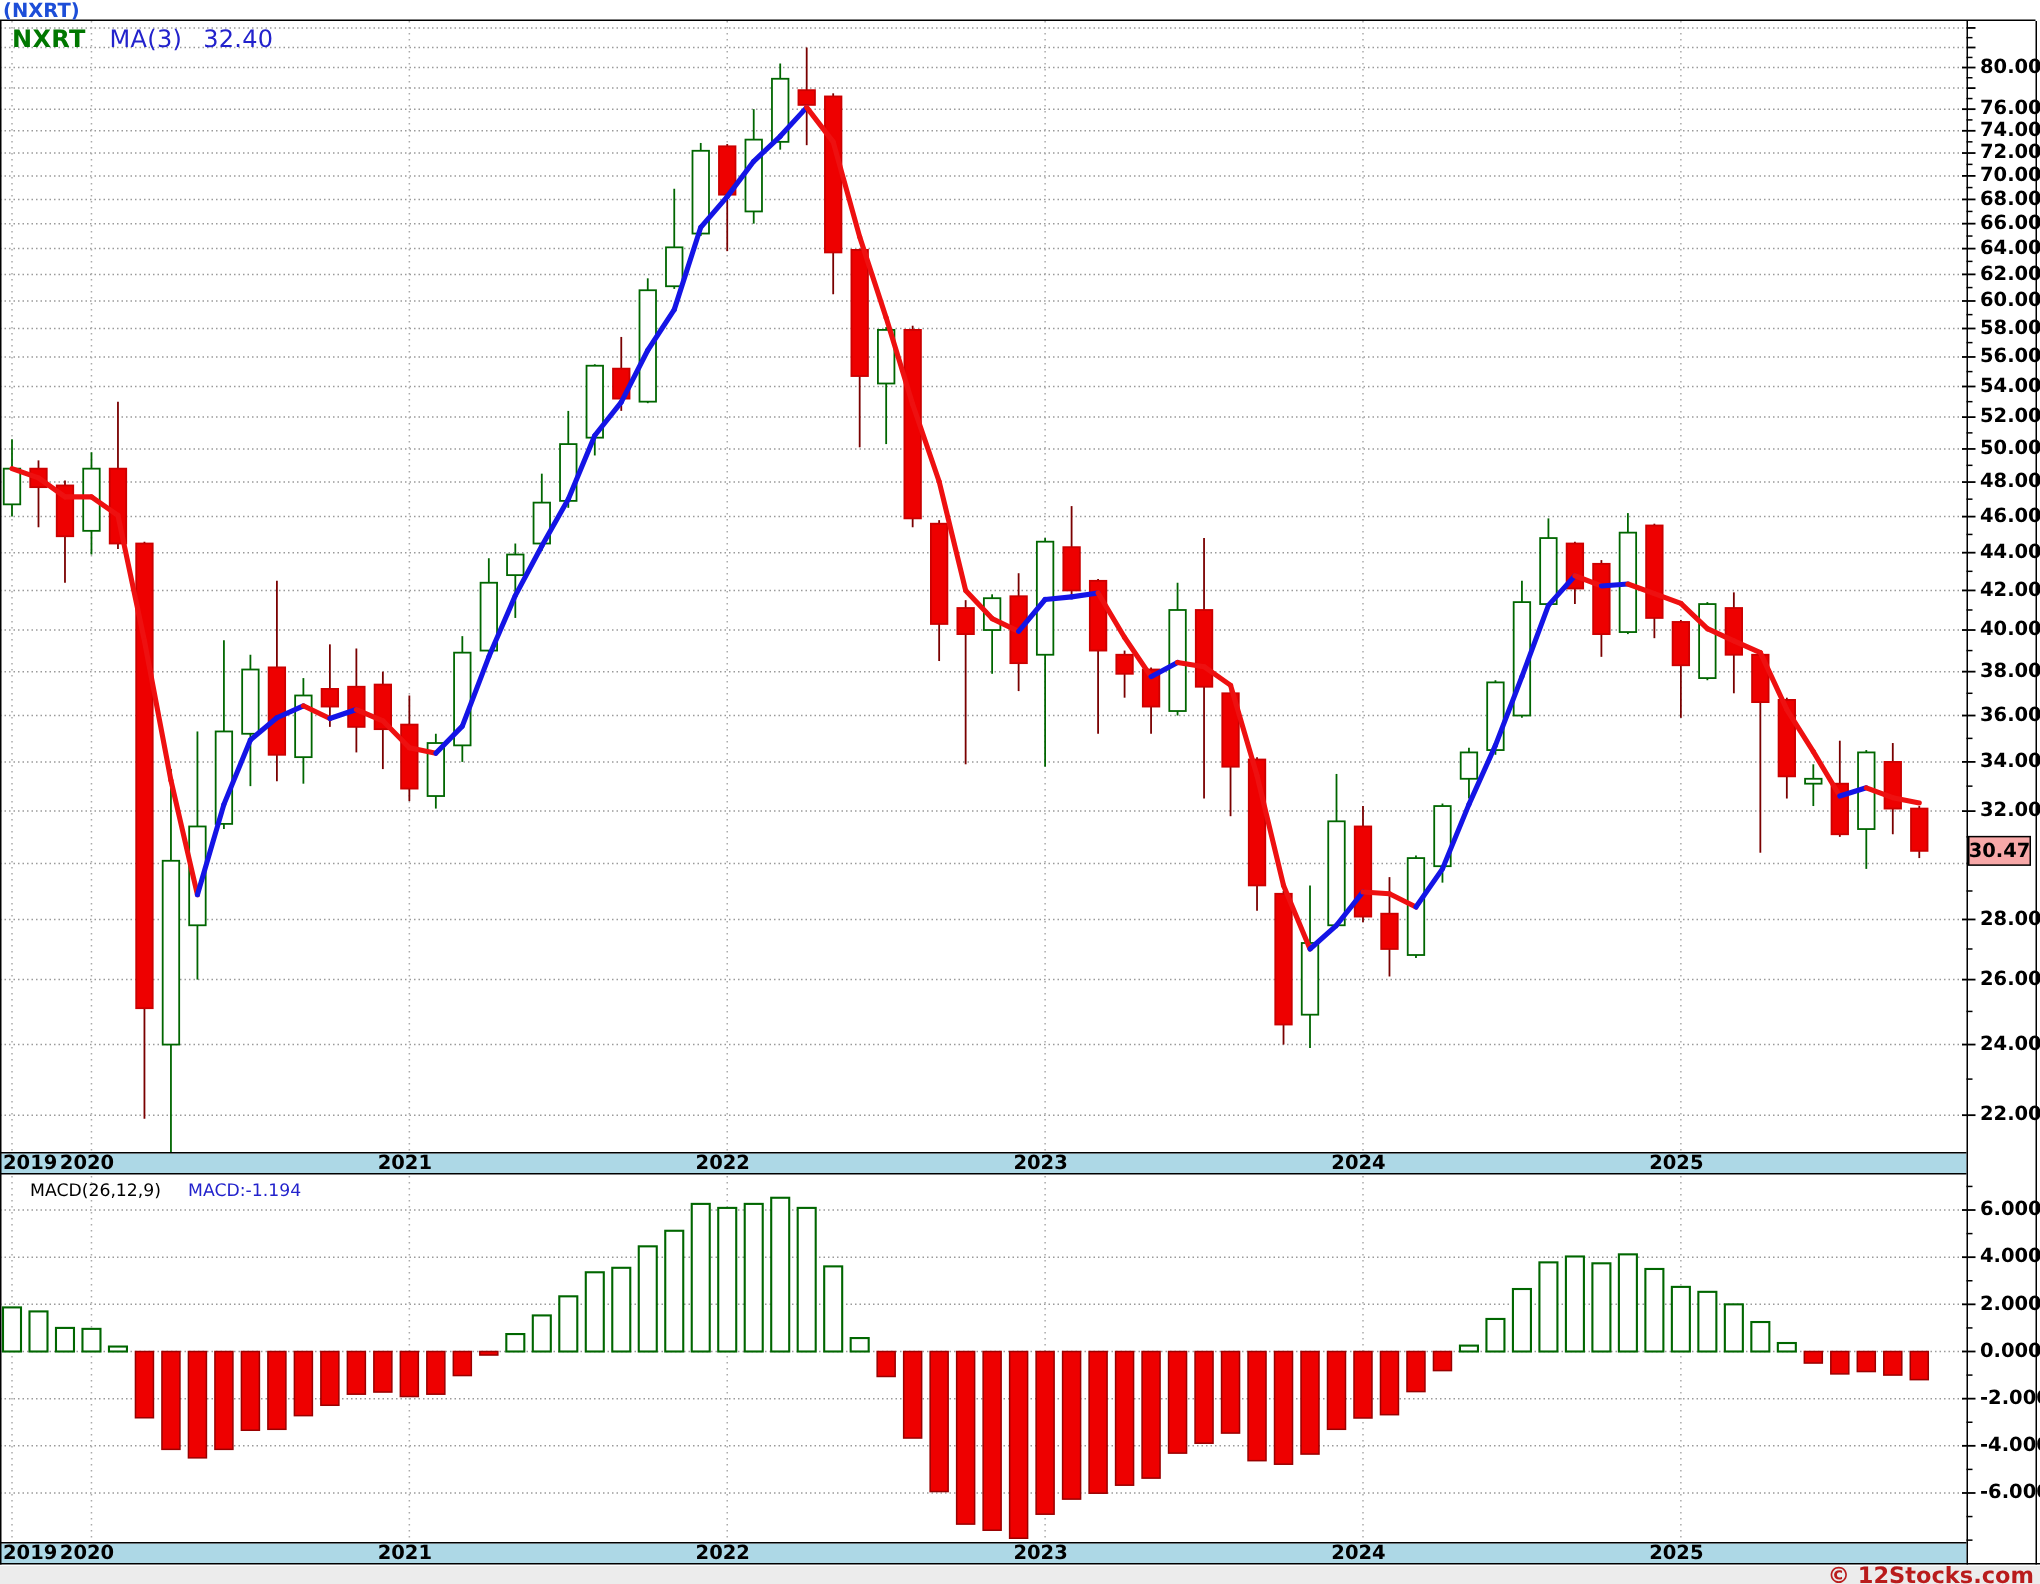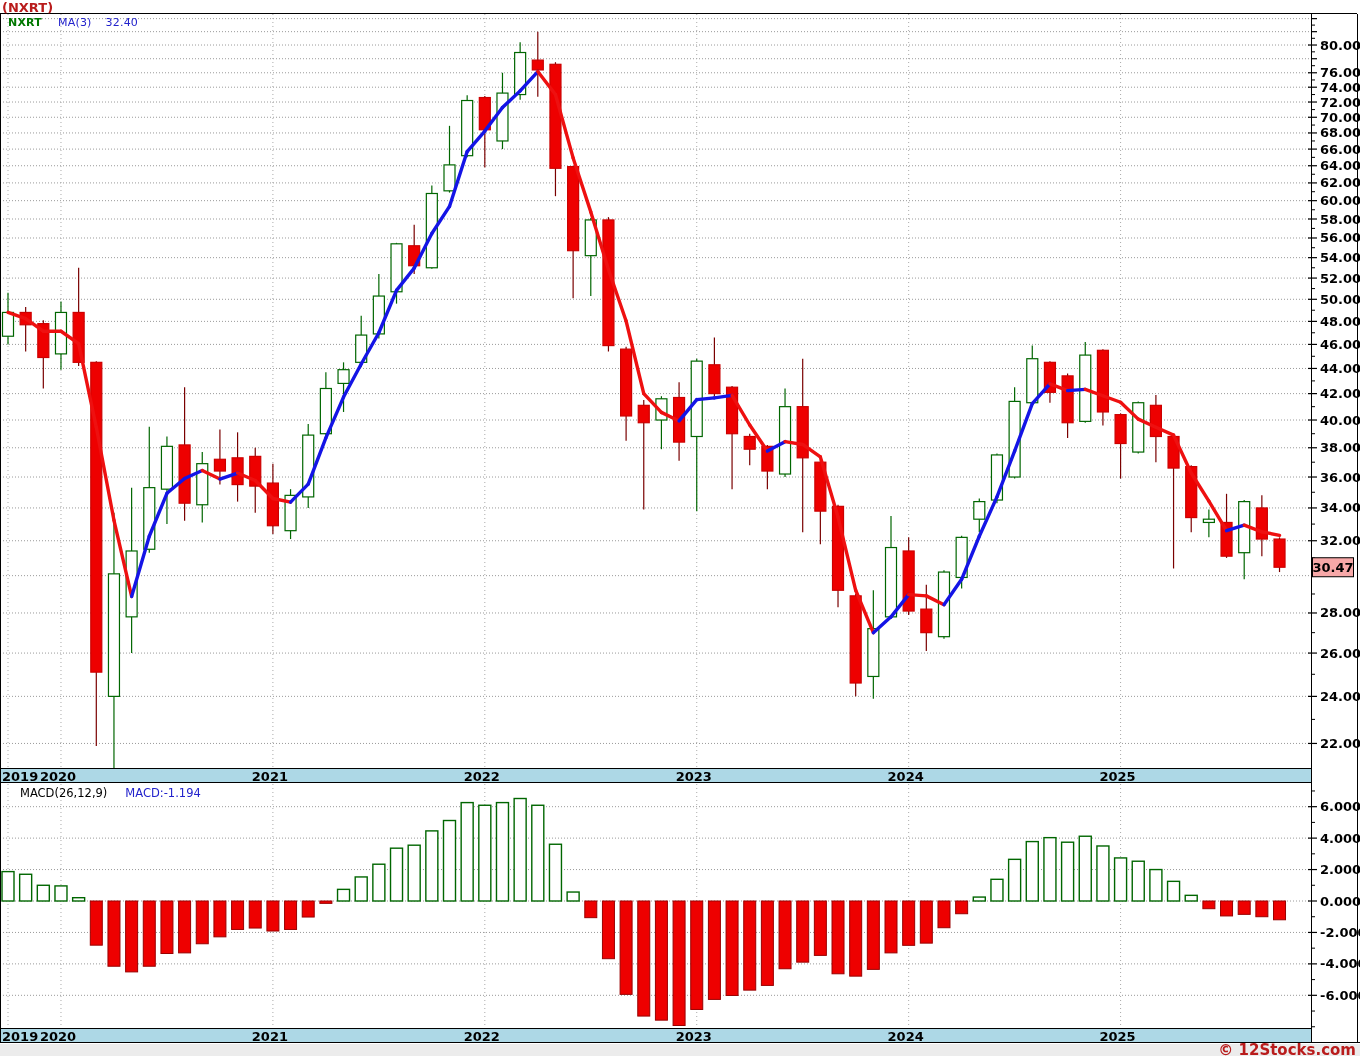--- a/index.html
+++ b/index.html
@@ -1,21 +1,21 @@
 <!DOCTYPE html>
 <html><head>
 <meta charset="utf-8">
 <style>
   html,body{margin:0;padding:0;background:#ffffff;}
   body{width:1360px;height:1056px;position:relative;font-family:"DejaVu Sans","Liberation Sans",sans-serif;overflow:hidden;}
   #stage{position:absolute;left:0;top:0;width:1360px;height:1056px;}
   svg{position:absolute;left:0;top:0;}
   .overlay{position:absolute;white-space:nowrap;}
-  #window-title{left:2px;top:0px;font-size:13px;font-weight:bold;color:#b91c1c;}
-  #main-legend{left:8px;top:16px;font-size:11px;letter-spacing:.2px;}
+  #window-title{left:2px;top:0px;font-size:13px;font-weight:bold;color:#1d4ed8;}
+  #main-legend{left:8px;top:16px;font-size:16px;letter-spacing:.2px;}
   #main-legend .tkr{color:#007700;font-weight:bold;}
   #main-legend .ma{color:#2222cc;margin-left:16px;}
   #main-legend .maval{color:#2222cc;margin-left:14px;}
   #macd-legend{left:20px;top:786px;font-size:11.5px;}
   #macd-legend .ind{color:#000;}
   #macd-legend .cur{color:#2222cc;margin-left:18px;}
   #copyright{right:4px;top:1041px;font-size:15px;font-weight:bold;color:#b91c1c;}
   #bottom-band{position:absolute;left:0;top:1044px;width:1360px;height:12px;background:#ececec;}
 </style>
 </head>

